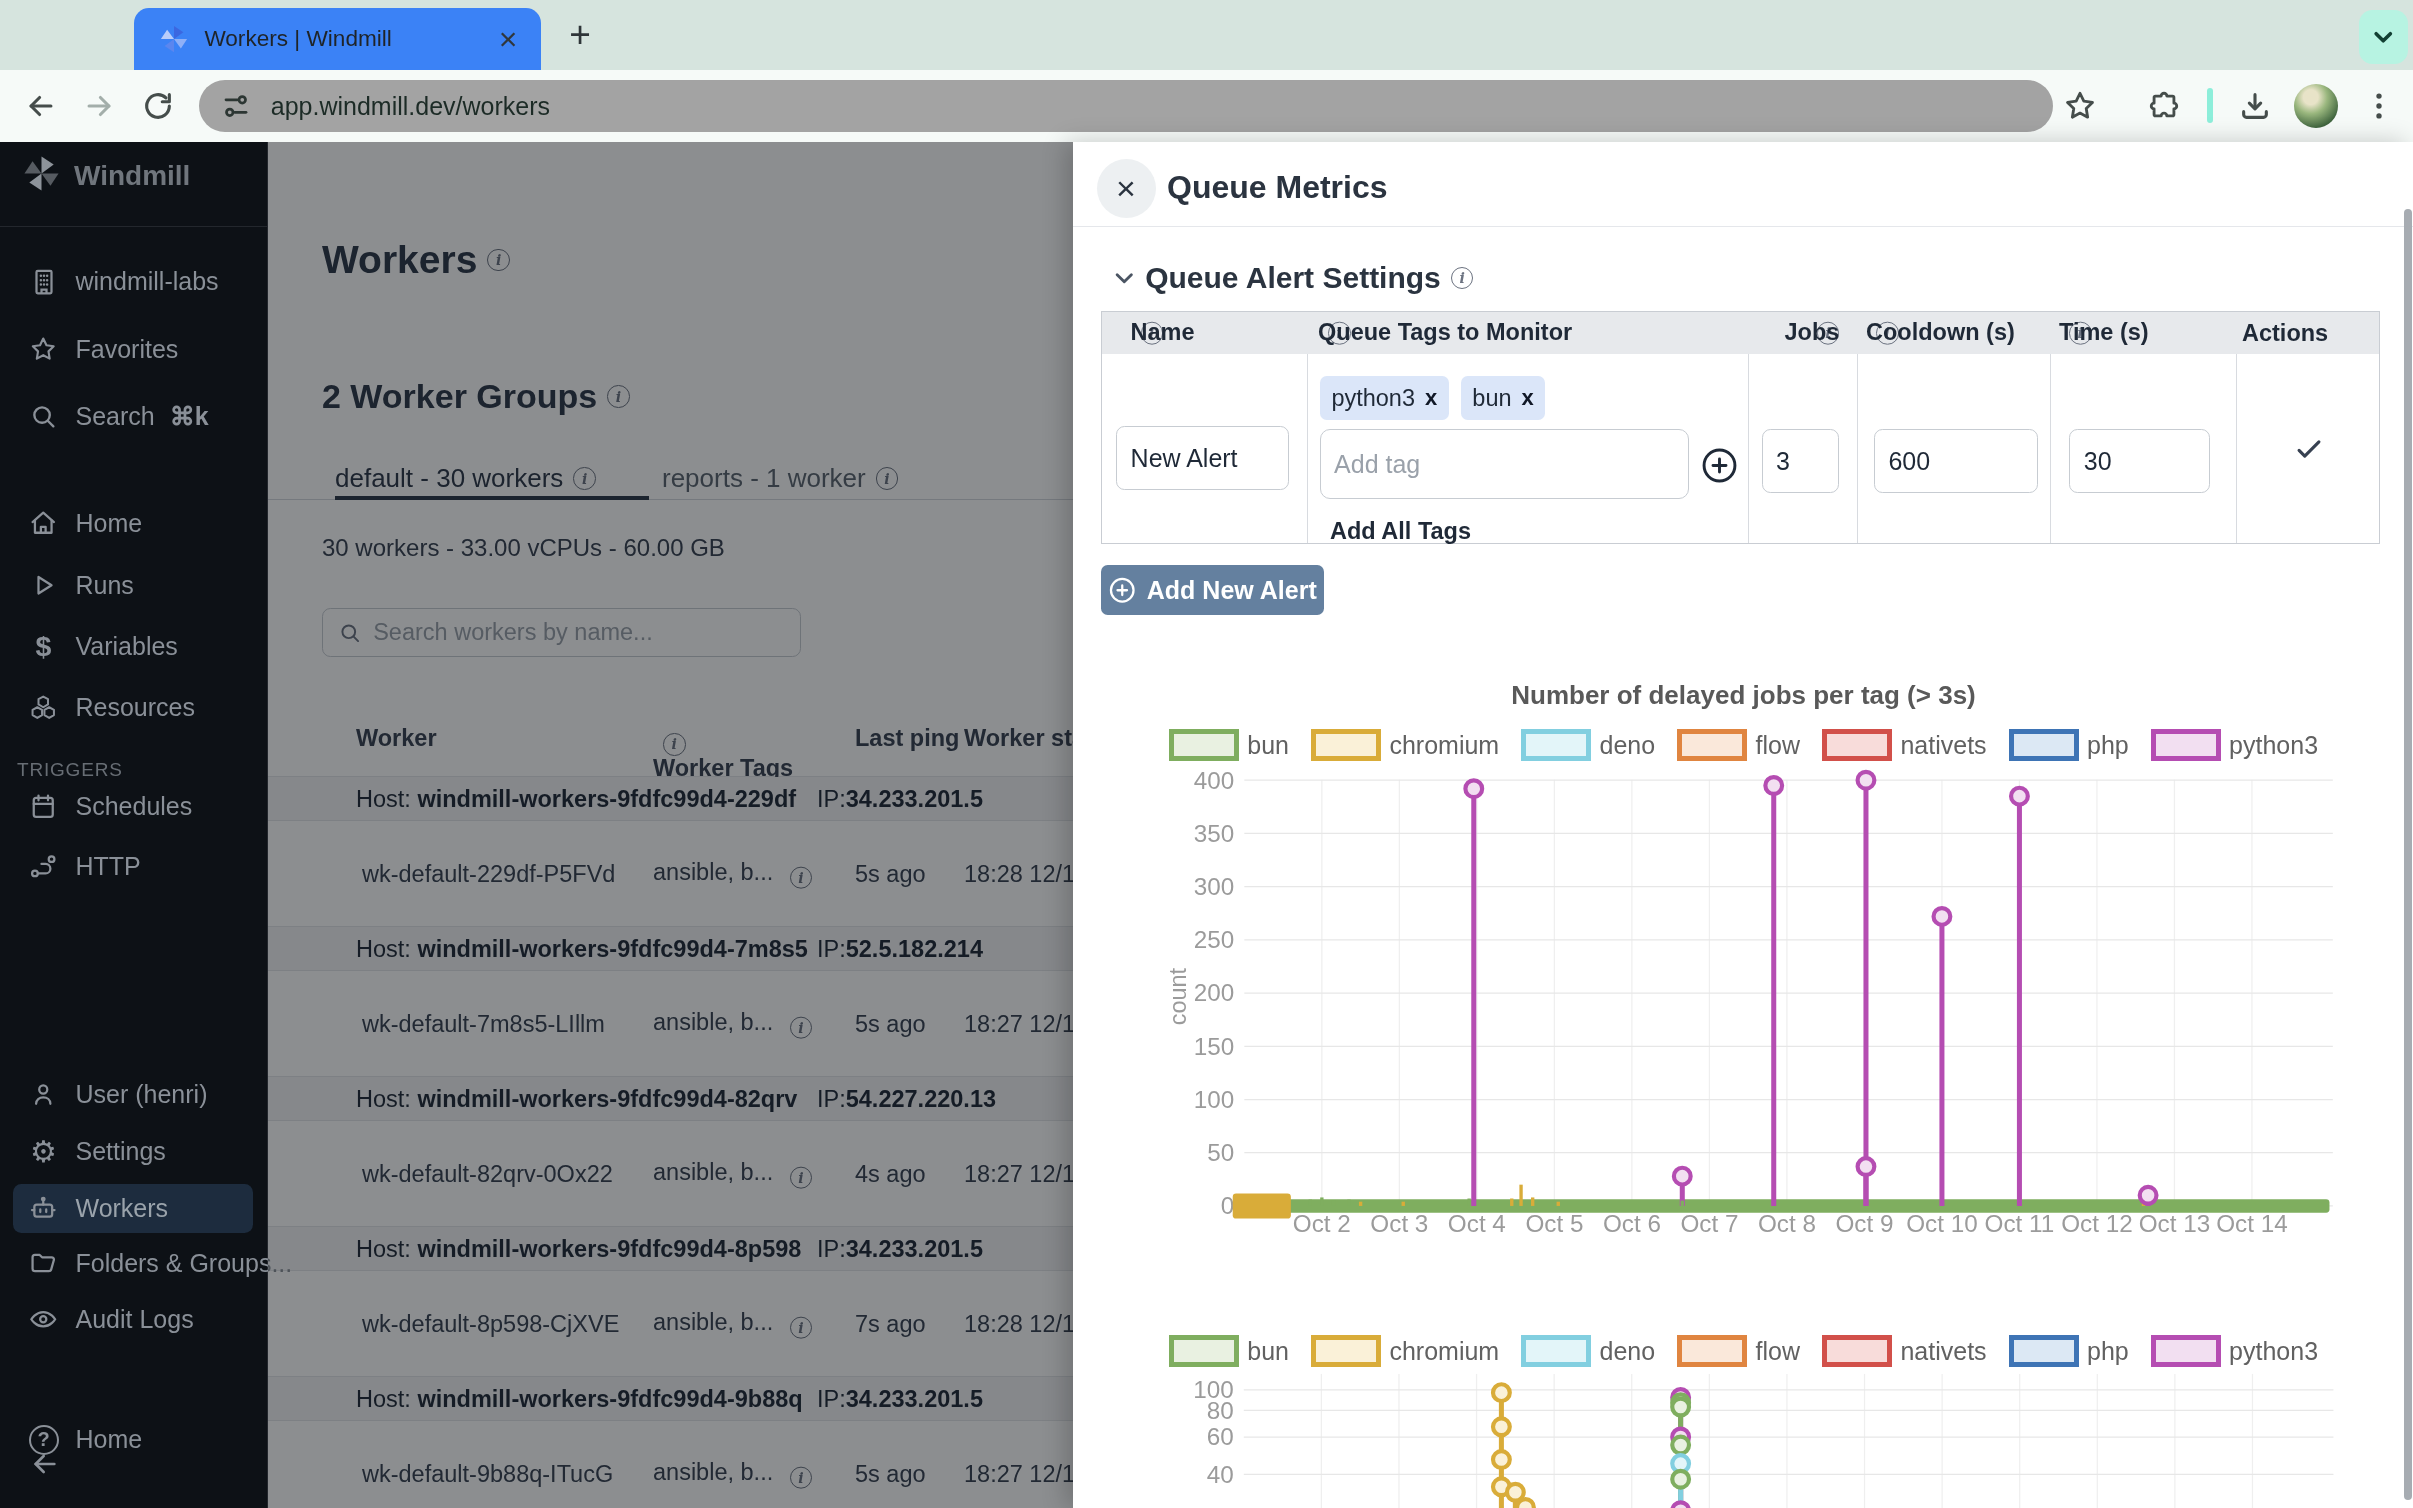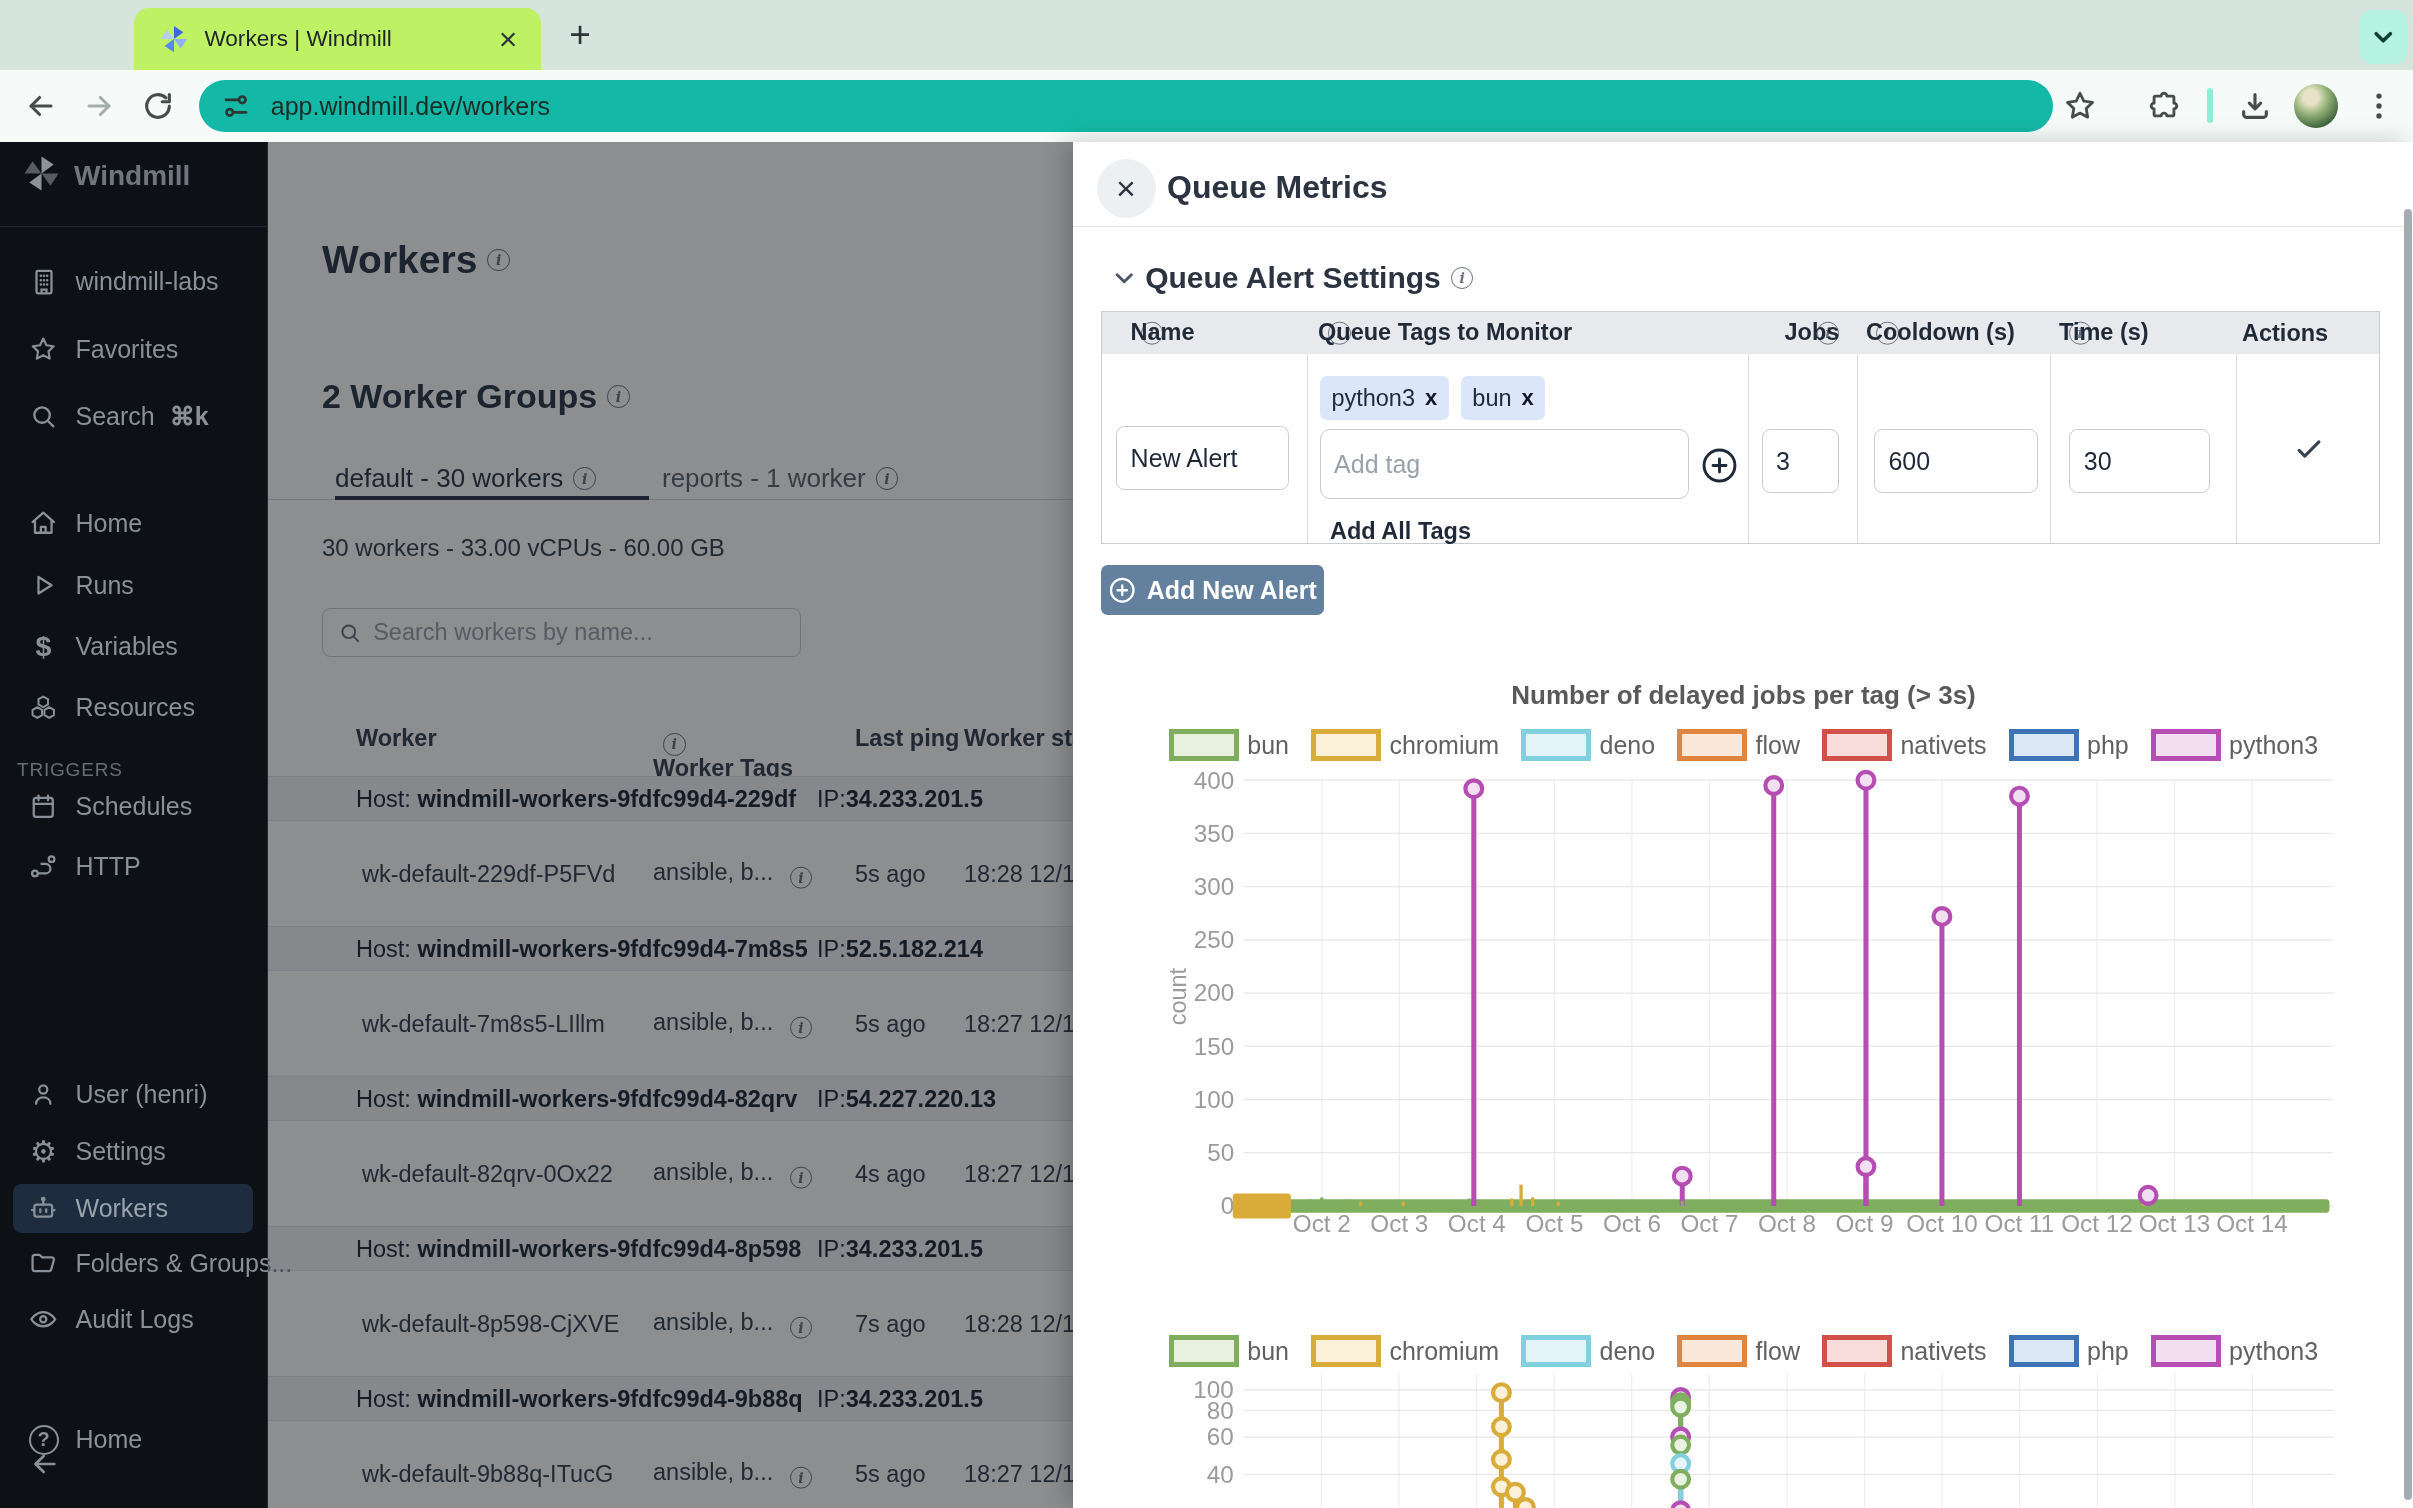--- a/index.html
+++ b/index.html
@@ -3,33 +3,33 @@
 <meta charset="utf-8">
 <style>
   * { margin:0; padding:0; box-sizing:border-box; }
   html,body { width:2413px; height:1508px; overflow:hidden; background:#fff;
     font-family:"Liberation Sans", sans-serif; }
   svg { display:block; }
 
   
   #chrome { position:absolute; left:0; top:0; width:2413px; height:142px; background:#d6e4de; }
   #tabstrip { position:absolute; left:0; top:0; width:2413px; height:70px; }
-  #tab { position:absolute; left:134px; top:8.4px; width:407px; height:62px; background:#bef264;
+  #tab { position:absolute; left:134px; top:8.4px; width:407px; height:62px; background:#3b82f6;
     border-radius:15px 15px 0 0; display:flex; align-items:center; padding:0 17px; }
   #tab .favicon { width:30px; height:30px; margin:0 15px 0 8.4px; }
   #tab .tab-title { font-size:22.6px; color:#1f2428; flex:1; white-space:nowrap; overflow:hidden; }
   #tab .tab-close { font-size:32px; color:#30373c; line-height:1; padding:0 6.7px; cursor:default; }
   #newtab-btn { position:absolute; left:560px; top:15px; width:40px; height:40px; font-size:37px;
     color:#2e3538; display:flex; align-items:center; justify-content:center; }
   #chrome-chevron { position:absolute; right:5px; top:10px; width:49px; height:54px; border-radius:13.4px;
     background:#b7f3e2; display:flex; align-items:center; justify-content:center; }
   #toolbar { position:absolute; left:0; top:70px; width:2413px; height:72px; background:#f6faf8; }
   .tb-icon { position:absolute; top:19px; width:34px; height:34px; color:#454d4b; }
   .tb-icon.disabled { color:#a3aeaa; }
-  #urlbar { position:absolute; left:199px; top:10px; width:1854px; height:52px; background:#14b8a6;
+  #urlbar { position:absolute; left:199px; top:10px; width:1854px; height:52px; background:#a3a3a3;
     border-radius:26px; display:flex; align-items:center; padding:0 8.4px; }
   #urlbar .tune { width:30px; height:30px; margin:0 20px 0 13.4px; color:#2c3633; }
   #urlbar .url-text { font-size:25px; color:#1c2b26; }
   #avatar { position:absolute; left:2294px; top:14.2px; width:44px; height:44px; border-radius:50%;
     background:radial-gradient(circle at 38% 30%, #e8e3c8 0 18%, #9ab77e 40%, #41663f 75%, #27402c); }
   #accent-divider { position:absolute; left:2207px; top:18.4px; width:5.9px; height:35px; border-radius:3.4px; background:#8deeda; }
 
   
   #app { position:absolute; left:0; top:142px; width:1998px; height:1366px; background:#fff; }
 

